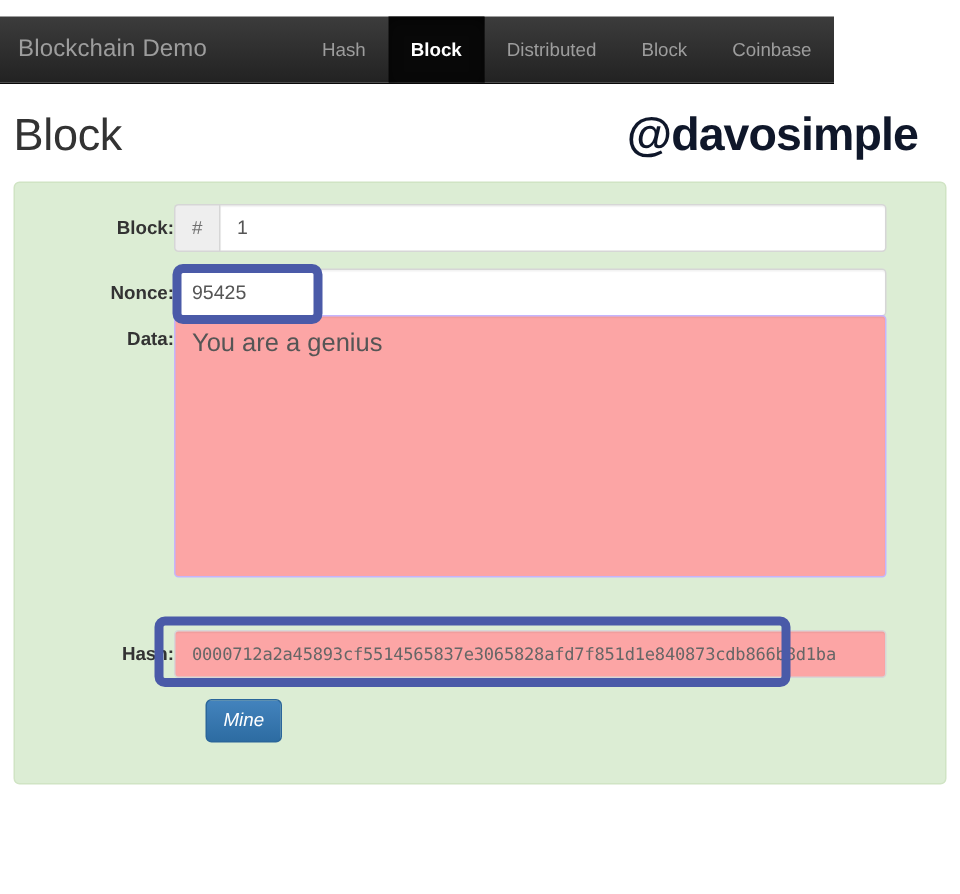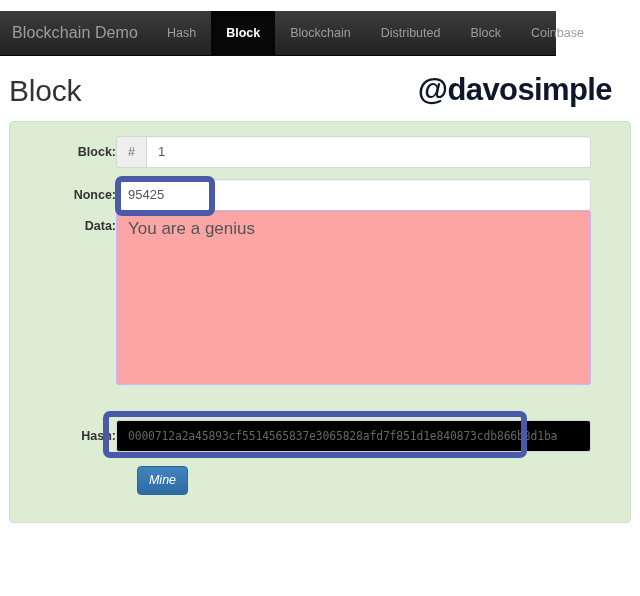--- a/index.html
+++ b/index.html
@@ -143,21 +143,21 @@
     border-radius: 3px;
     font-size: 17px;
     color: #555555;
     padding: 8px 11px;
     box-shadow: inset 0 1px 1px rgba(0,0,0,.055);
   }
 
   
   .hash-field {
     width: 475px;
-    background: #000000;
+    background: #fca5a5;
     color: #666666;
     font-family: "DejaVu Sans Mono", "Liberation Mono", monospace;
     font-size: 11.4px;
     letter-spacing: -.15px;
   }
 
   
   .hl {
     position: absolute;
     border: 6px solid #4a5aa8;
@@ -183,21 +183,20 @@
 </head>
 <body>
 
 <div id="page">
 
   <div class="navbar">
     <div class="brand">Blockchain Demo</div>
     <div class="navlinks">
       <div class="navlink">Hash</div>
       <div class="navlink active">Block</div>
-      <div class="navlink">Blockchain</div>
       <div class="navlink">Distributed</div>
       <div class="navlink">Block</div>
       <div class="navlink">Coinbase</div>
     </div>
   </div>
 
   <h1 class="page-title">Block</h1>
   <div class="watermark">@davosimple</div>
 
   <div class="panel"></div>

